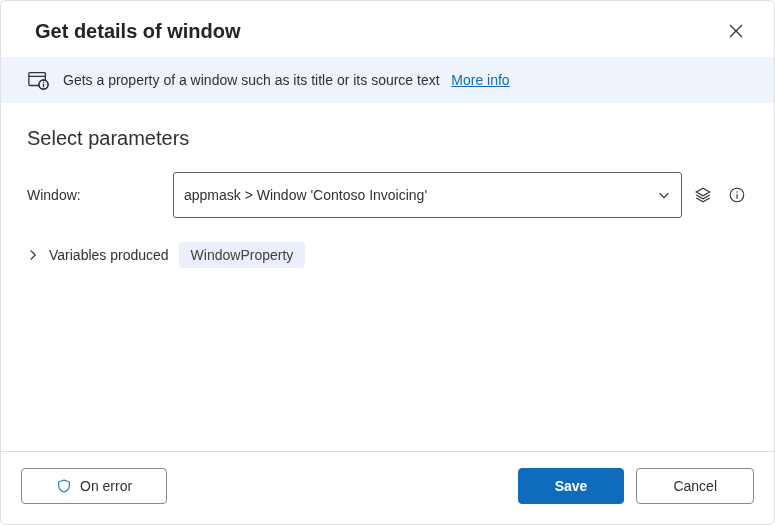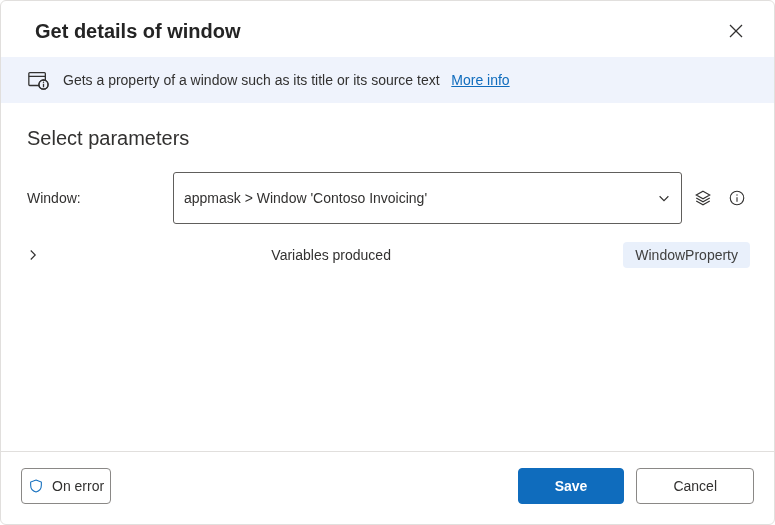--- a/index.html
+++ b/index.html
@@ -72,28 +72,28 @@
     font-weight: 400;
     color: #323130;
     margin-bottom: 22px;
   }
 
   .form-row {
     display: grid;
     grid-template-columns: 138px 1fr auto auto;
     align-items: center;
     gap: 8px;
-    margin-bottom: 18px;
+    margin-bottom: 24px;
   }
   .form-label {
     font-size: 14px;
     color: #323130;
   }
   .select-box {
-    height: 52px;
+    height: 46px;
     border: 1px solid #605e5c;
     border-radius: 3px;
     display: flex;
     align-items: center;
     justify-content: space-between;
     padding: 0 10px;
     cursor: pointer;
     background: #fff;
     font-size: 14px;
     color: #323130;
@@ -114,21 +114,20 @@
   }
 
   .icon-spacer { width: 28px; }
 
   
   .vars-row {
     display: flex;
     align-items: center;
     gap: 10px;
     margin-top: 2px;
-    justify-content: space-between;
   }
   .expand-chevron {
     cursor: pointer;
     display: flex;
     align-items: center;
     color: #323130;
   }
   .vars-label {
     font-size: 14px;
     color: #323130;
@@ -171,21 +170,21 @@
     border: 1px solid #8a8886;
     color: #323130;
   }
   .btn-primary {
     background: #0f6cbd;
     border: 1px solid #0f6cbd;
     color: #fff;
     font-weight: 600;
     min-width: 100px;
   }
-  .on-error-btn { padding: 0 6px; }
+  .on-error-btn { padding: 0 34px; }
 
   svg { display: block; }
 </style>
 </head>
 <body>
 
 <div class="header">
   <h1 class="dialog-title">Get details of window</h1>
   <button class="close-btn">
     <span>

